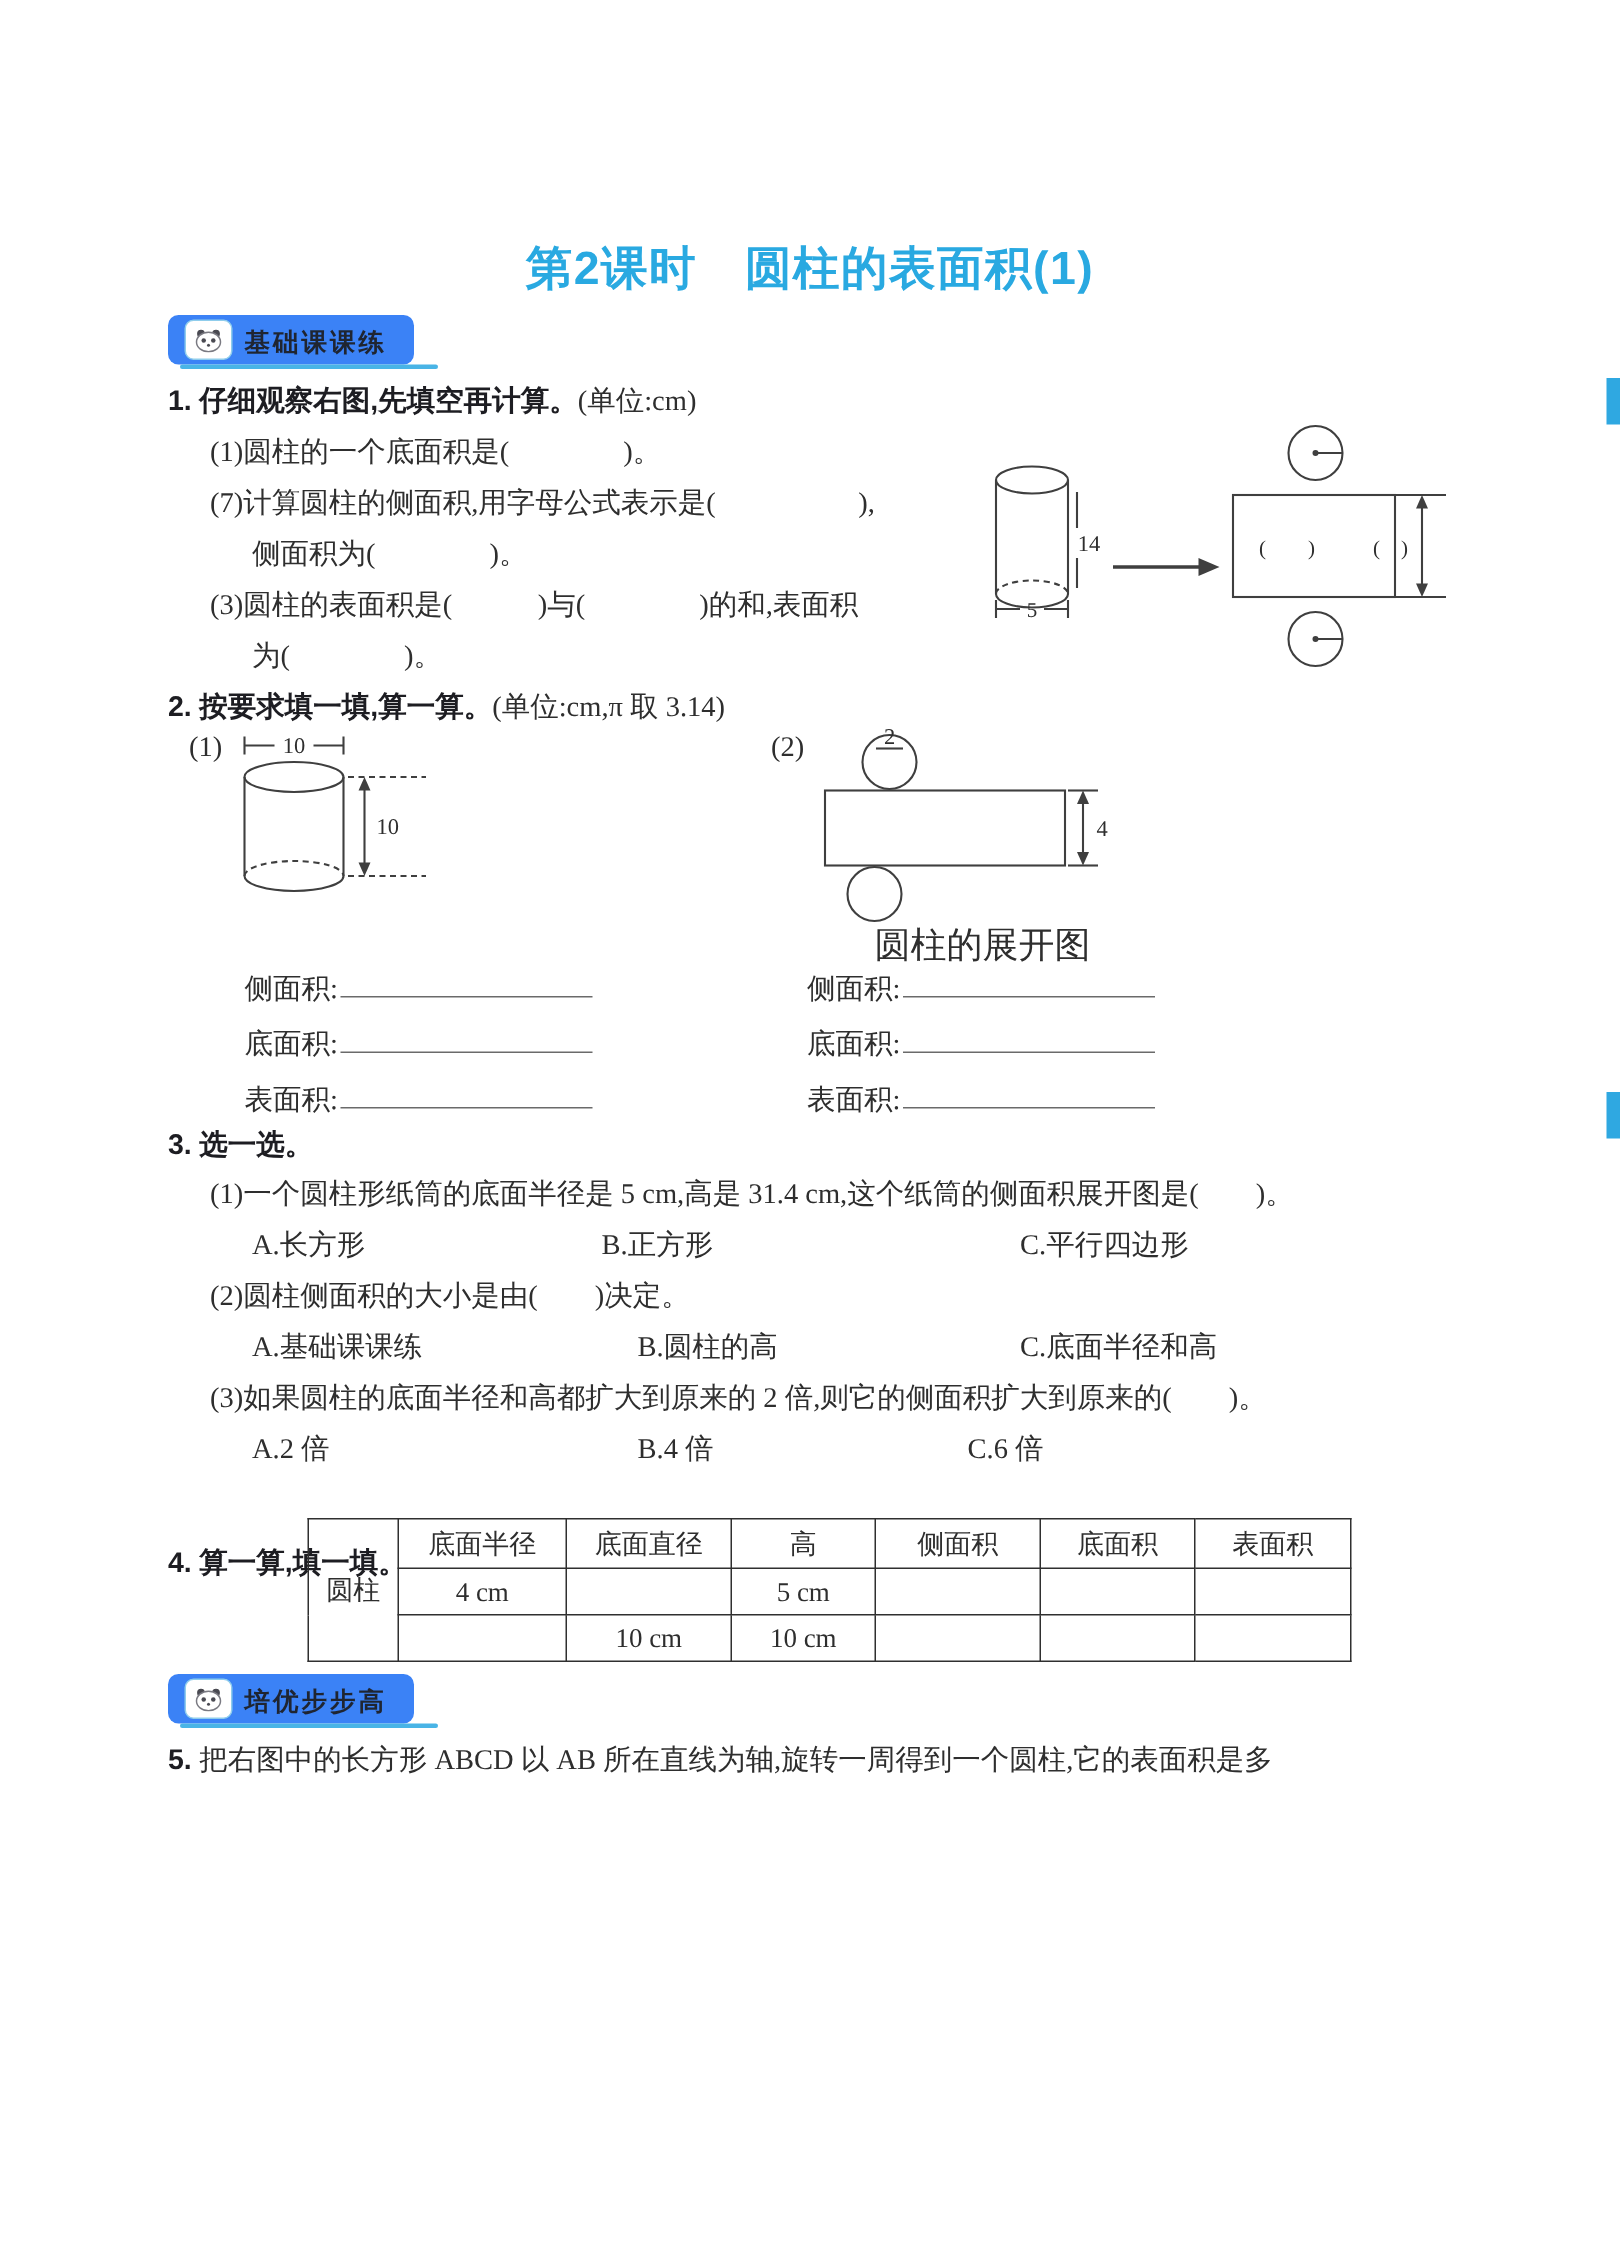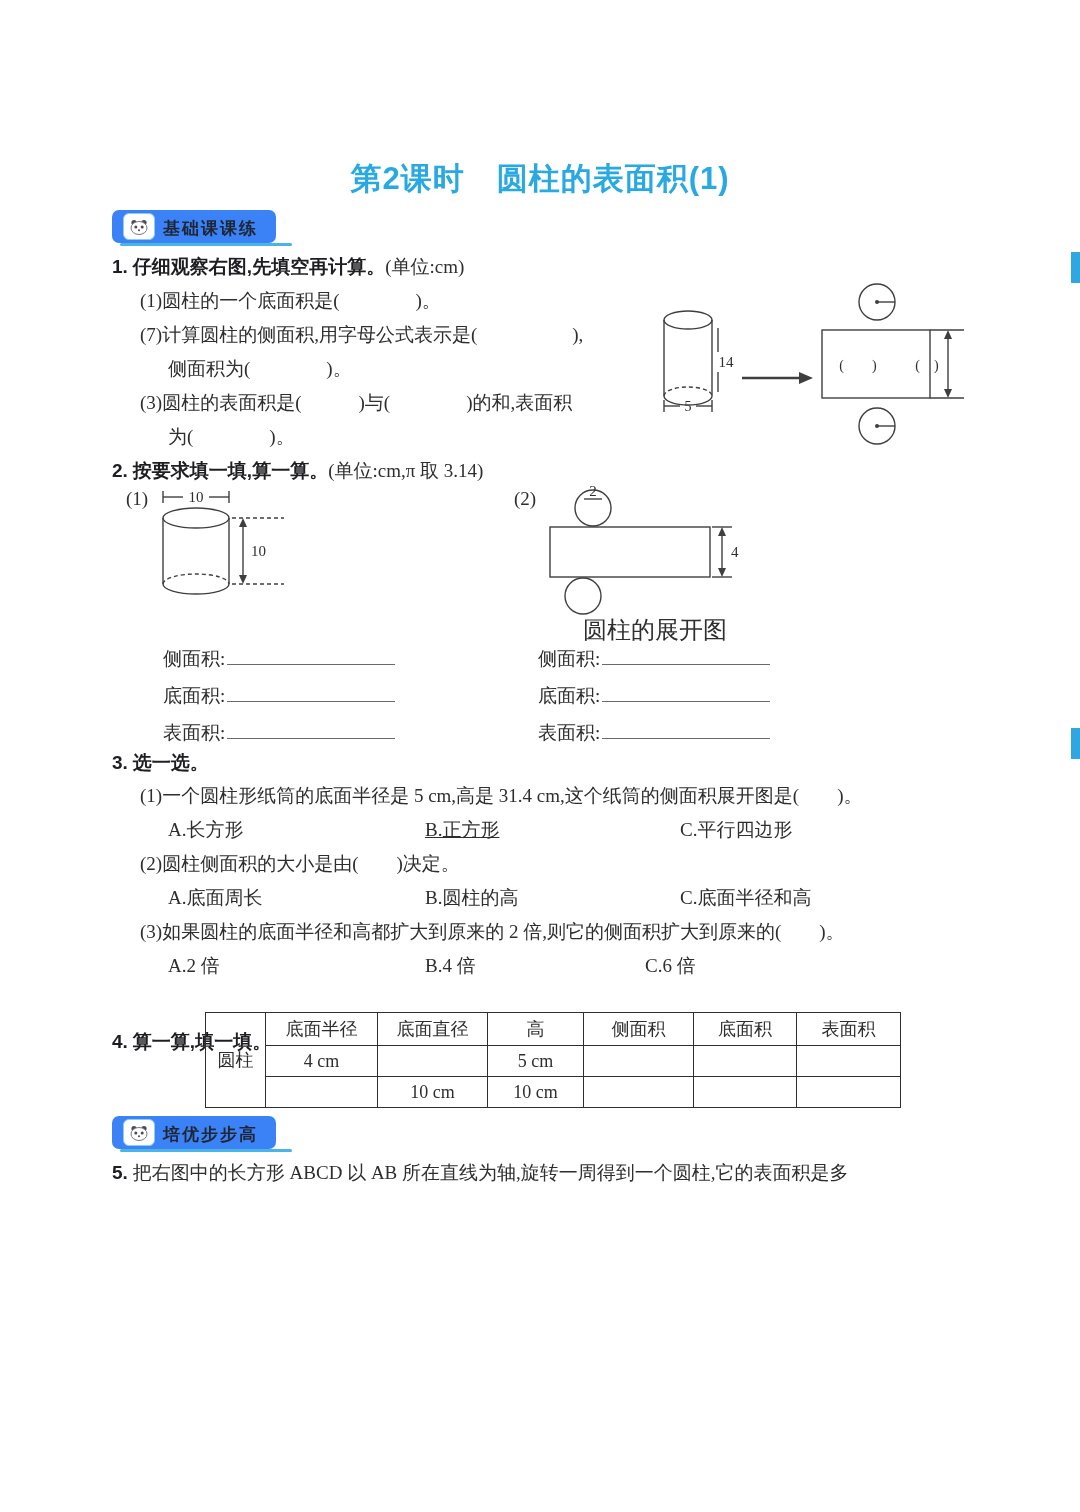--- a/index.html
+++ b/index.html
@@ -163,24 +163,24 @@
   </div>
   <div class="abs serif nowrap" style="top:719px;left:538px;">
     <span>表面积:</span><span class="blank-line"></span>
   </div>
 
   <div class="abs nowrap" style="top:750px;left:112px;">
     <span class="hei num">3.</span><span class="hei">选一选。</span>
   </div>
   <div class="abs serif nowrap" style="top:783px;left:140px;">(1)一个圆柱形纸筒的底面半径是 5 cm,高是 31.4 cm,这个纸筒的侧面积展开图是(　　)。</div>
   <div class="abs serif nowrap" style="top:817px;left:168px;">A.长方形</div>
-  <div class="abs serif nowrap" style="top:817px;left:425px;text-decoration:underline;">B.正方形</div>
+  <div class="abs serif nowrap" style="top:817px;left:401px;">B.正方形</div>
   <div class="abs serif nowrap" style="top:817px;left:680px;">C.平行四边形</div>
   <div class="abs serif nowrap" style="top:851px;left:140px;">(2)圆柱侧面积的大小是由(　　)决定。</div>
-  <div class="abs serif nowrap" style="top:885px;left:168px;">A.底面周长</div>
+  <div class="abs serif nowrap" style="top:885px;left:168px;">A.基础课课练</div>
   <div class="abs serif nowrap" style="top:885px;left:425px;">B.圆柱的高</div>
   <div class="abs serif nowrap" style="top:885px;left:680px;">C.底面半径和高</div>
   <div class="abs serif nowrap" style="top:919px;left:140px;">(3)如果圆柱的底面半径和高都扩大到原来的 2 倍,则它的侧面积扩大到原来的(　　)。</div>
   <div class="abs serif nowrap" style="top:953px;left:168px;">A.2 倍</div>
   <div class="abs serif nowrap" style="top:953px;left:425px;">B.4 倍</div>
   <div class="abs serif nowrap" style="top:953px;left:645px;">C.6 倍</div>
 
   <div class="abs nowrap" style="top:985px;left:112px;margin-top:44px;">
     <span class="hei num">4.</span><span class="hei">算一算,填一填。</span>
   </div>

